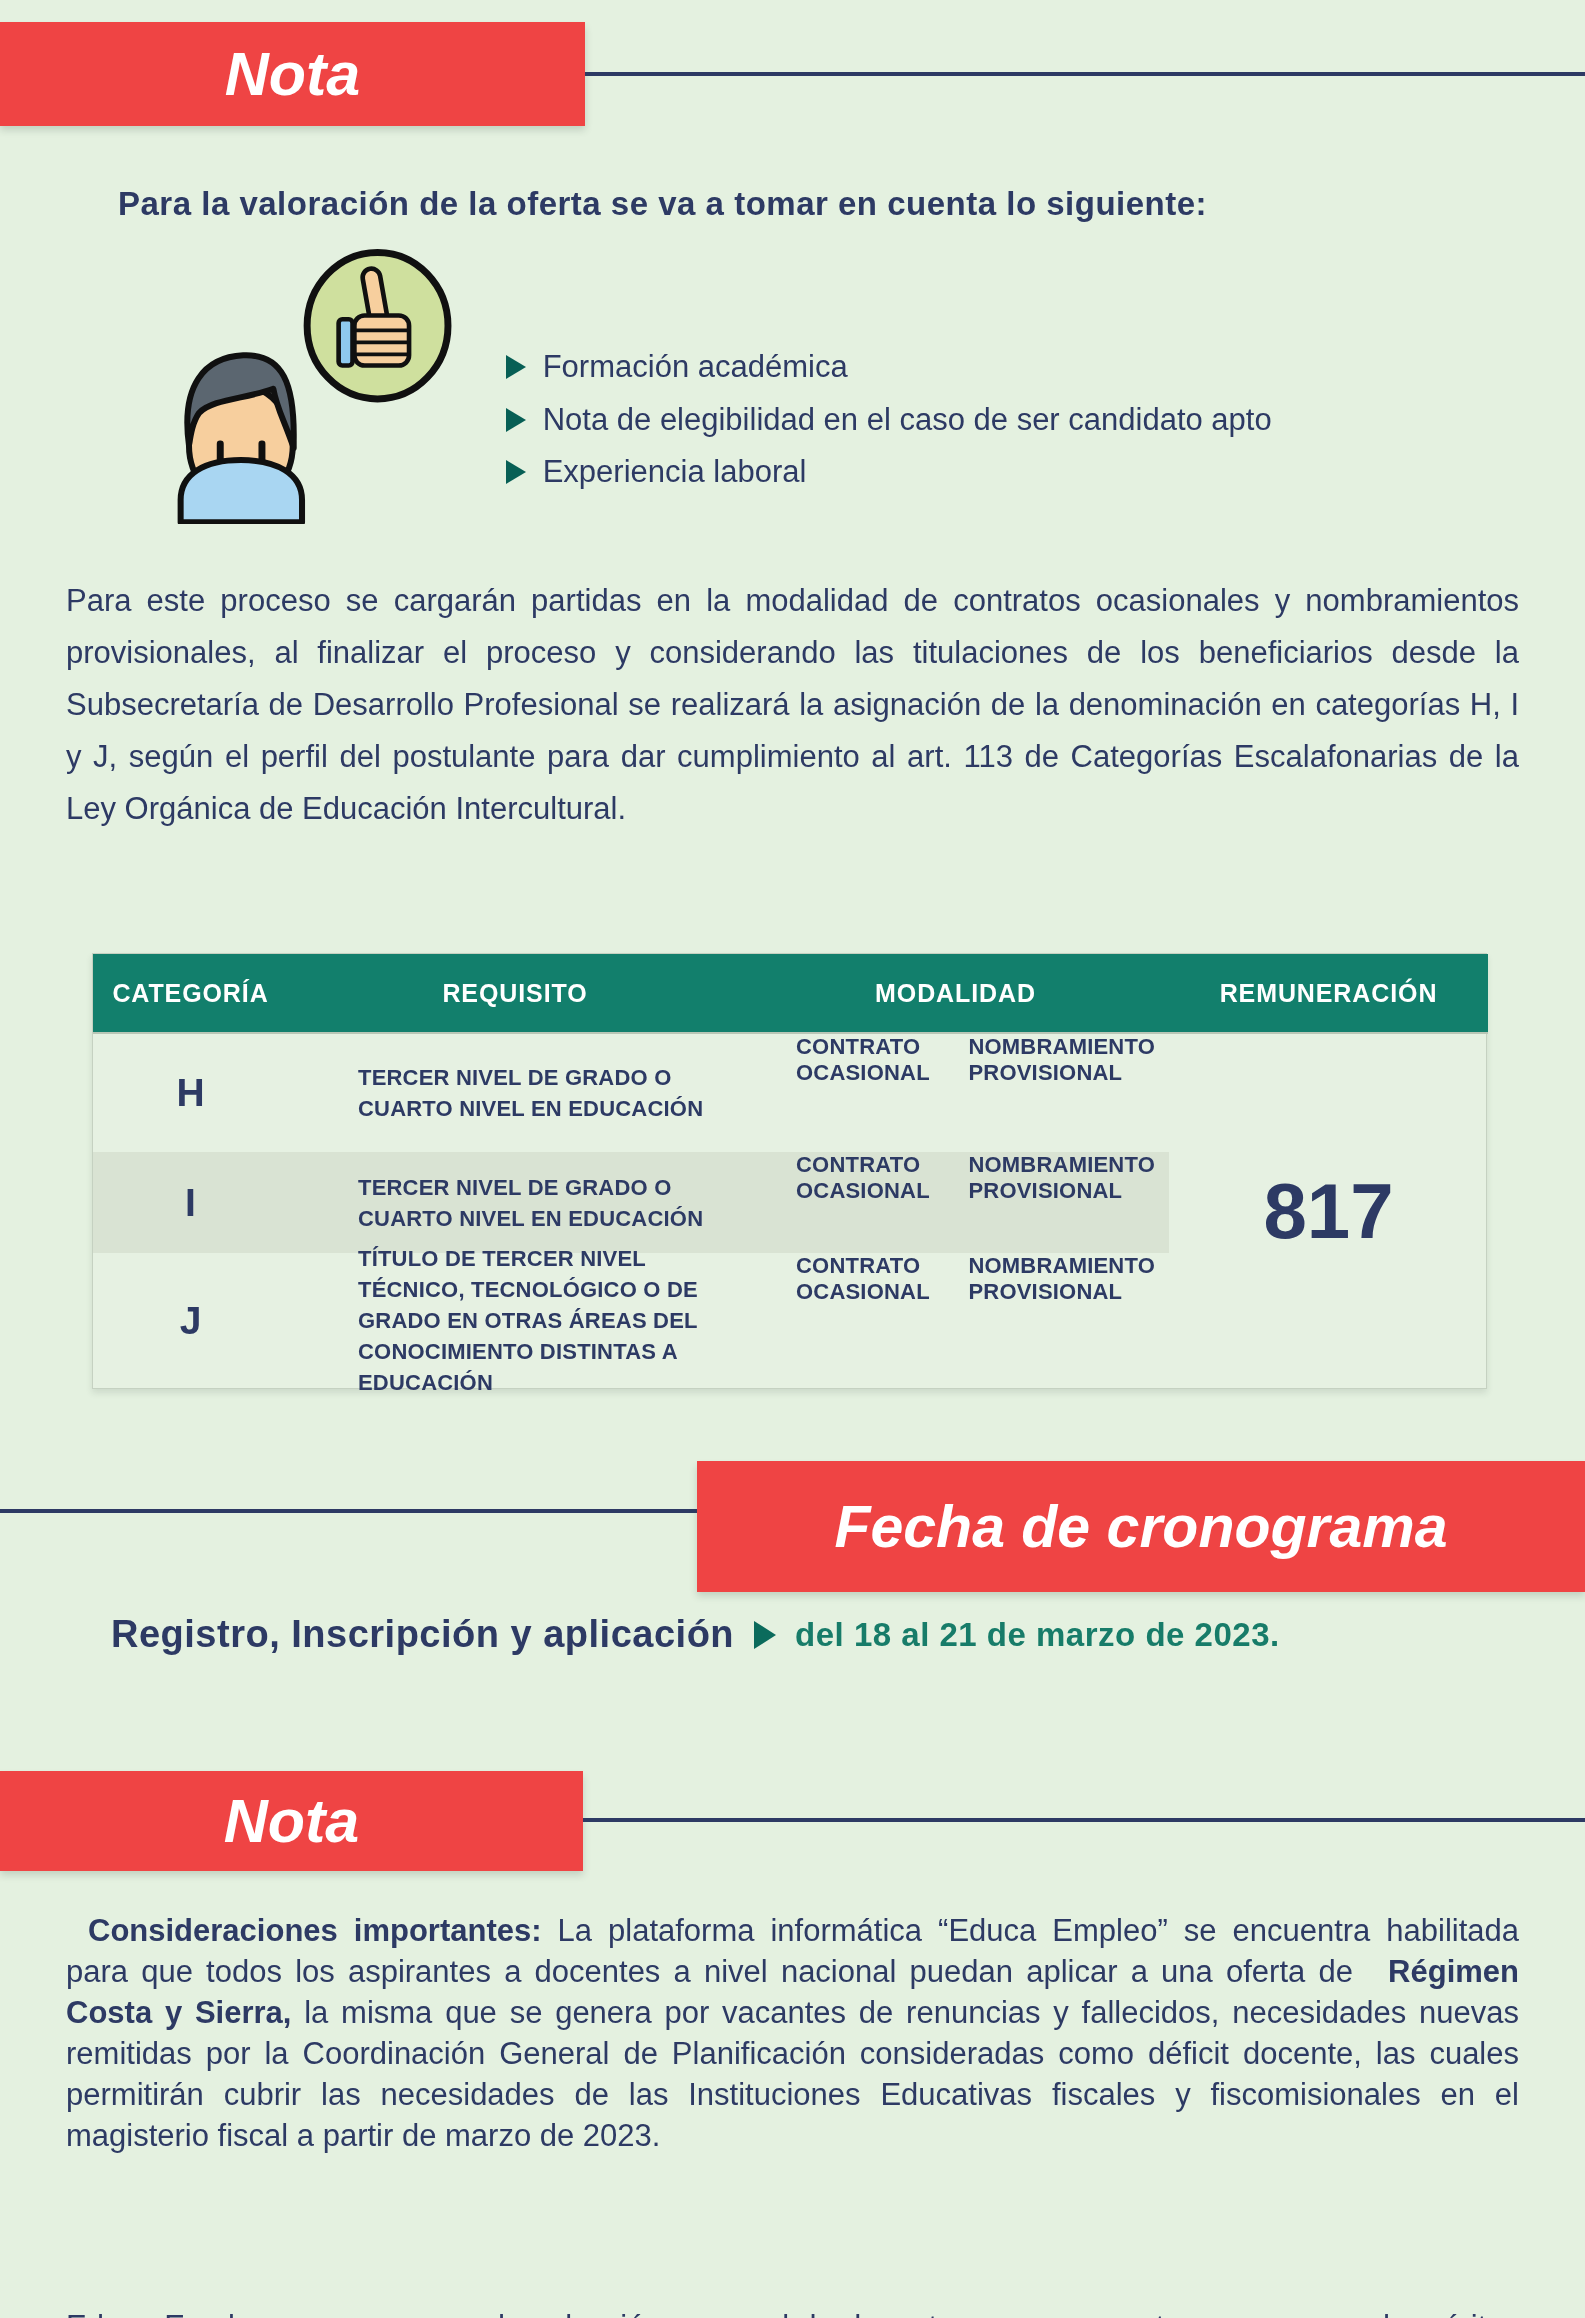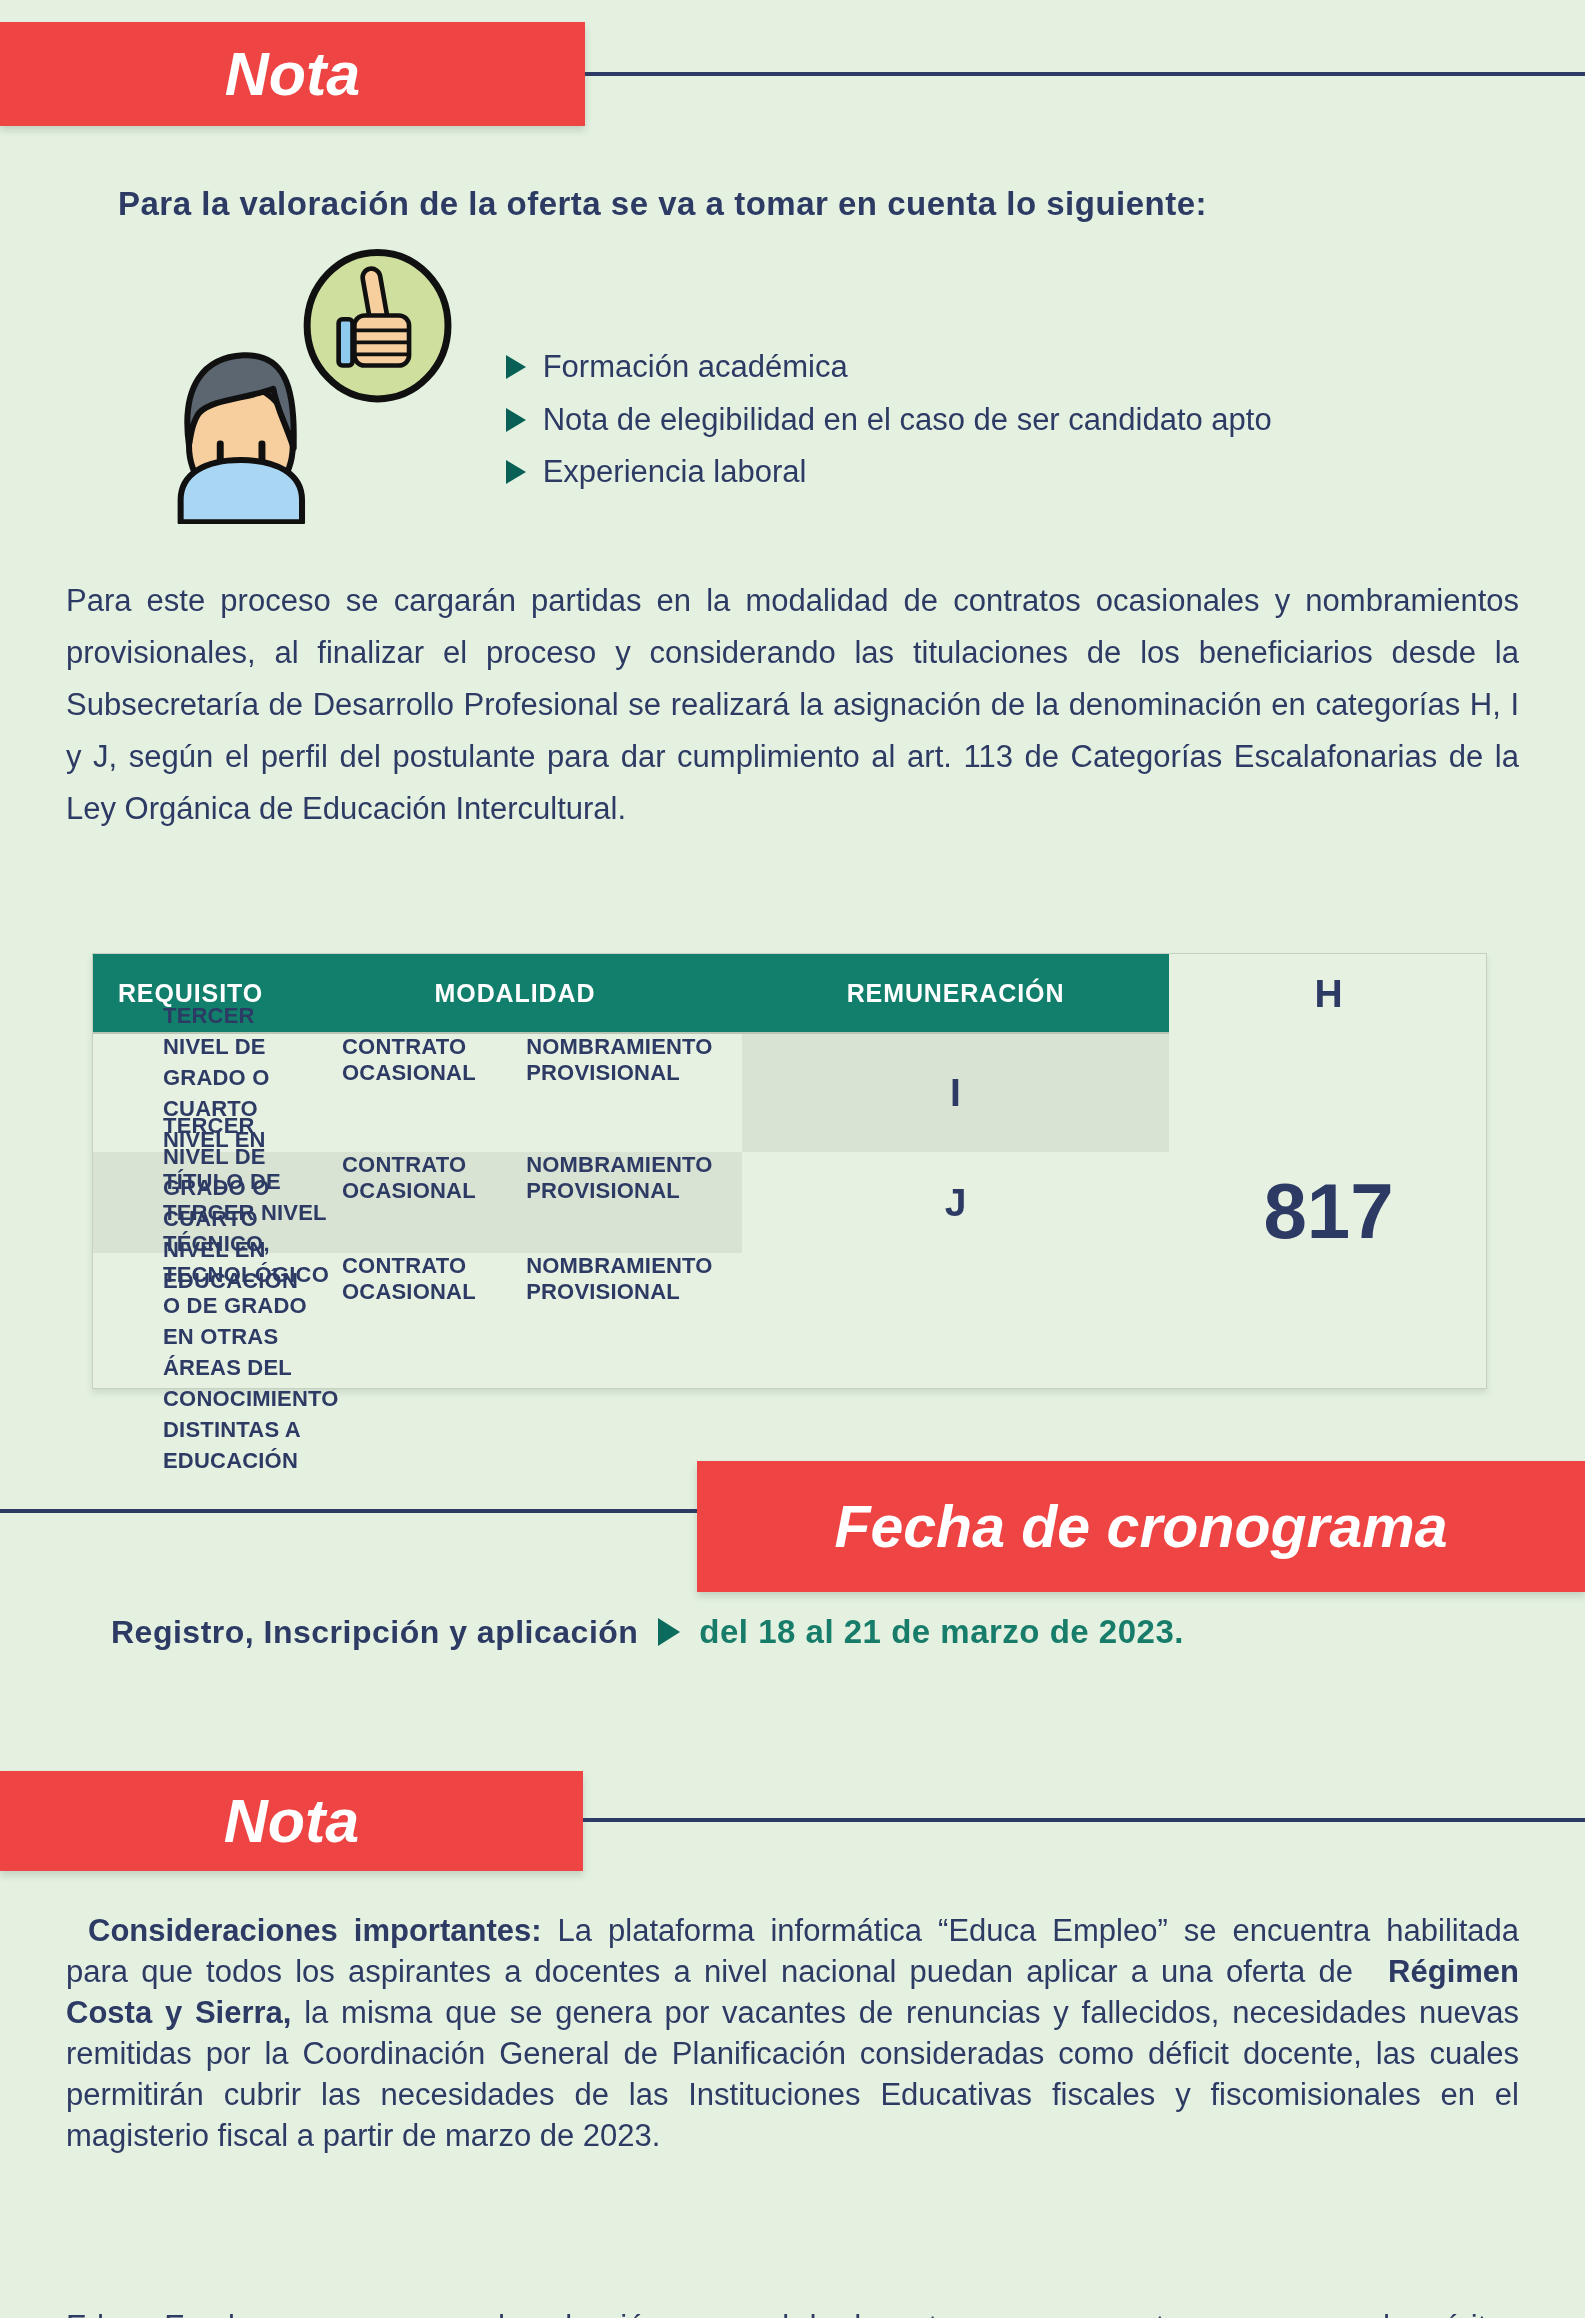--- a/index.html
+++ b/index.html
@@ -63,21 +63,21 @@
   .hl { background:#d9e3d3; }
   .rem {
     grid-column:4; grid-row:2 / 5;
     display:flex; align-items:center; justify-content:center;
     font-size:78px; font-weight:600; color:#2d3a64;
   }
 
   
   #fecha-box { left:697px; top:1461px; width:888px; height:131px; font-size:59px; }
   #schedule { left:111px; top:1613px; display:flex; align-items:center; gap:19.5px; }
-  #schedule .slabel { font-size:32px; font-weight:600; letter-spacing:0.5px; white-space:nowrap; }
+  #schedule .slabel { font-size:38px; font-weight:600; letter-spacing:0.5px; white-space:nowrap; }
   #schedule .stri {
     width:0; height:0; flex:0 0 auto;
     border-top:14px solid transparent; border-bottom:14px solid transparent;
     border-left:22px solid #0b6b5c;
   }
   #schedule .sval { font-size:33px; font-weight:700; letter-spacing:0.5px;
                     color:#177c69; white-space:nowrap; }
 </style>
 </head>
 <body>
@@ -124,20 +124,21 @@
     </div>
     <div class="bullet-row">
       <span class="tri"></span>
       <span class="btxt">Experiencia laboral</span>
     </div>
   </div>
 
   <div class="abs para" id="para1">Para este proceso se cargarán partidas en la modalidad de contratos ocasionales y nombramientos provisionales, al finalizar el proceso y considerando las titulaciones de los beneficiarios desde la Subsecretaría de Desarrollo Profesional se realizará la asignación de la denominación en categorías H, I y J, según el perfil del postulante para dar cumplimiento al art. 113 de Categorías Escalafonarias de la Ley Orgánica de Educación Intercultural.</div>
 
   <div class="abs" id="table">
+    <div class="th">CATEGORÍA</div>
     <div class="th">REQUISITO</div>
     <div class="th">MODALIDAD</div>
     <div class="th">REMUNERACIÓN</div>
 
     <div class="cell cat">H</div>
     <div class="cell req">TERCER NIVEL DE GRADO O CUARTO NIVEL EN EDUCACIÓN</div>
     <div class="cell mod">
       <span>CONTRATO OCASIONAL</span>
       <span>NOMBRAMIENTO PROVISIONAL</span>
     </div>

